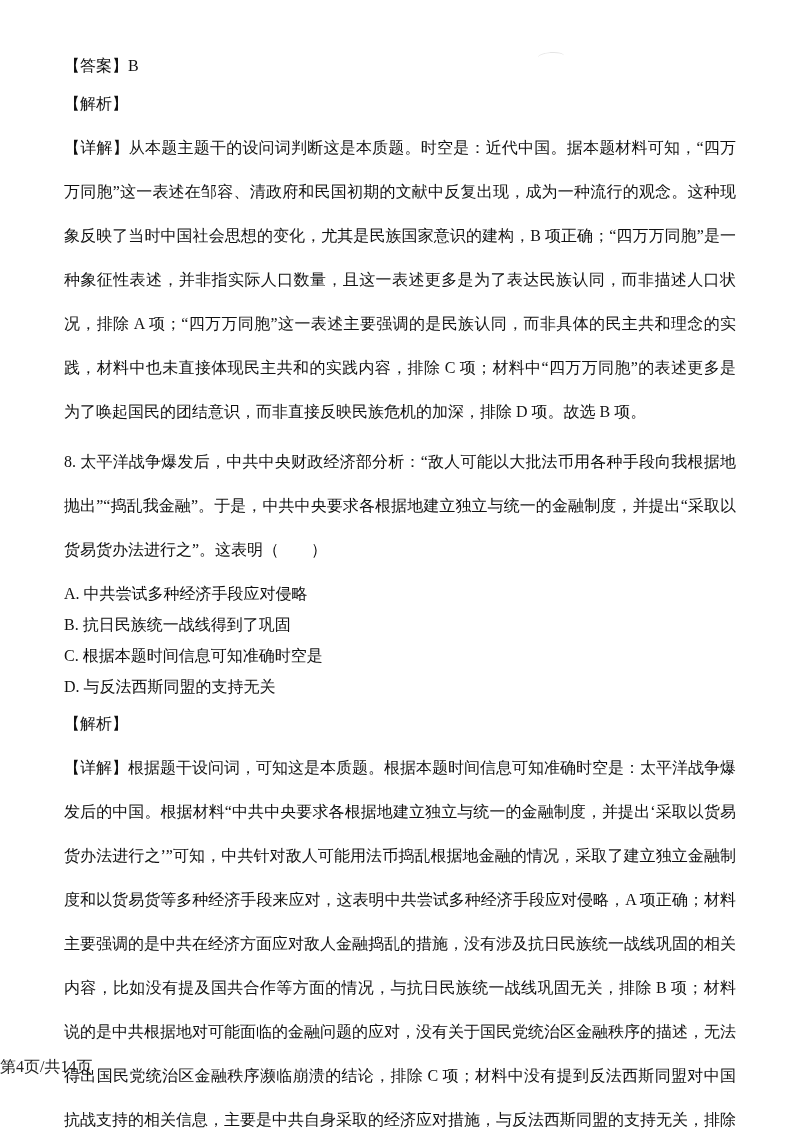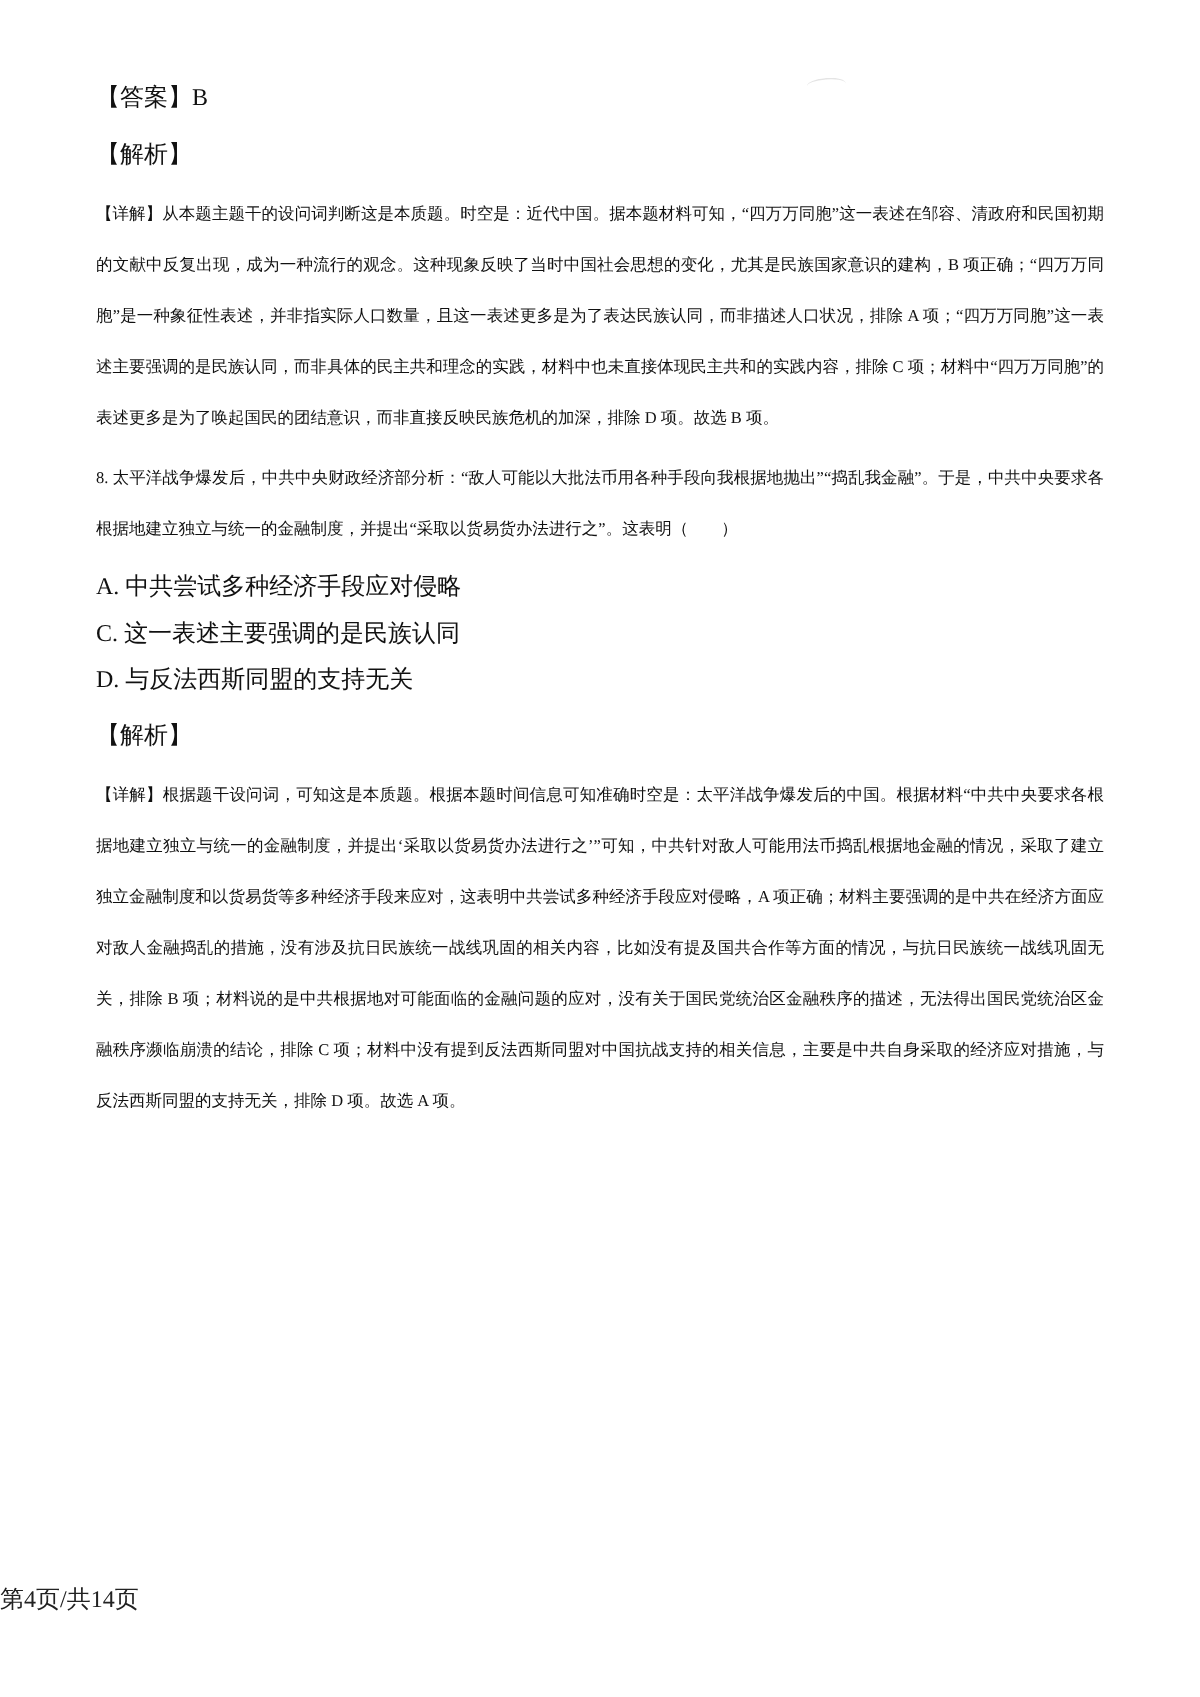--- a/index.html
+++ b/index.html
@@ -25,22 +25,22 @@
     padding: 50px 64px 0 64px;
   }
   .line {
     margin: 0 0 6px 0;
     font-size: 16px;
     line-height: 32px;
     white-space: pre-wrap;
   }
   .para {
     margin: 0 0 6px 0;
-    font-size: 11px;
-    line-height: 34px;
+    font-size: 16px;
+    line-height: 44px;
     text-align: justify;
     word-break: break-all;
     white-space: pre-wrap;
   }
   .question {
     margin-top: 4px;
   }
   .options {
     margin: 0 0 6px 0;
   }
@@ -87,23 +87,24 @@
 
   <p class="line">【答案】B</p>
   <p class="line">【解析】</p>
   <p class="para">【详解】从本题主题干的设问词判断这是本质题。时空是：近代中国。据本题材料可知，“四万万同胞”这一表述在邹容、清政府和民国初期的文献中反复出现，成为一种流行的观念。这种现象反映了当时中国社会思想的变化，尤其是民族国家意识的建构，B 项正确；“四万万同胞”是一种象征性表述，并非指实际人口数量，且这一表述更多是为了表达民族认同，而非描述人口状况，排除 A 项；“四万万同胞”这一表述主要强调的是民族认同，而非具体的民主共和理念的实践，材料中也未直接体现民主共和的实践内容，排除 C 项；材料中“四万万同胞”的表述更多是为了唤起国民的团结意识，而非直接反映民族危机的加深，排除 D 项。故选 B 项。</p>
 
   <p class="para question">8. 太平洋战争爆发后，中共中央财政经济部分析：“敌人可能以大批法币用各种手段向我根据地抛出”“捣乱我金融”。于是，中共中央要求各根据地建立独立与统一的金融制度，并提出“采取以货易货办法进行之”。这表明（　　）</p>
 
   <div class="options">
     <div class="opt-row">
       <span class="opt">A. 中共尝试多种经济手段应对侵略</span>
+      <span class="opt">B. 抗日民族统一战线得到了巩固</span>
     </div>
     <div class="opt-row">
-      <span class="opt">C. 这一表述主要强调的是民族认同</span>
+      <span class="opt">C. 根据本题时间信息可知准确时空是</span>
       <span class="opt">D. 与反法西斯同盟的支持无关</span>
     </div>
   </div>
 
   <p class="line">【解析】</p>
   <p class="para">【详解】根据题干设问词，可知这是本质题。根据本题时间信息可知准确时空是：太平洋战争爆发后的中国。根据材料“中共中央要求各根据地建立独立与统一的金融制度，并提出‘采取以货易货办法进行之’”可知，中共针对敌人可能用法币捣乱根据地金融的情况，采取了建立独立金融制度和以货易货等多种经济手段来应对，这表明中共尝试多种经济手段应对侵略，A 项正确；材料主要强调的是中共在经济方面应对敌人金融捣乱的措施，没有涉及抗日民族统一战线巩固的相关内容，比如没有提及国共合作等方面的情况，与抗日民族统一战线巩固无关，排除 B 项；材料说的是中共根据地对可能面临的金融问题的应对，没有关于国民党统治区金融秩序的描述，无法得出国民党统治区金融秩序濒临崩溃的结论，排除 C 项；材料中没有提到反法西斯同盟对中国抗战支持的相关信息，主要是中共自身采取的经济应对措施，与反法西斯同盟的支持无关，排除 D 项。故选 A 项。</p>
 
 
 </div>
 

